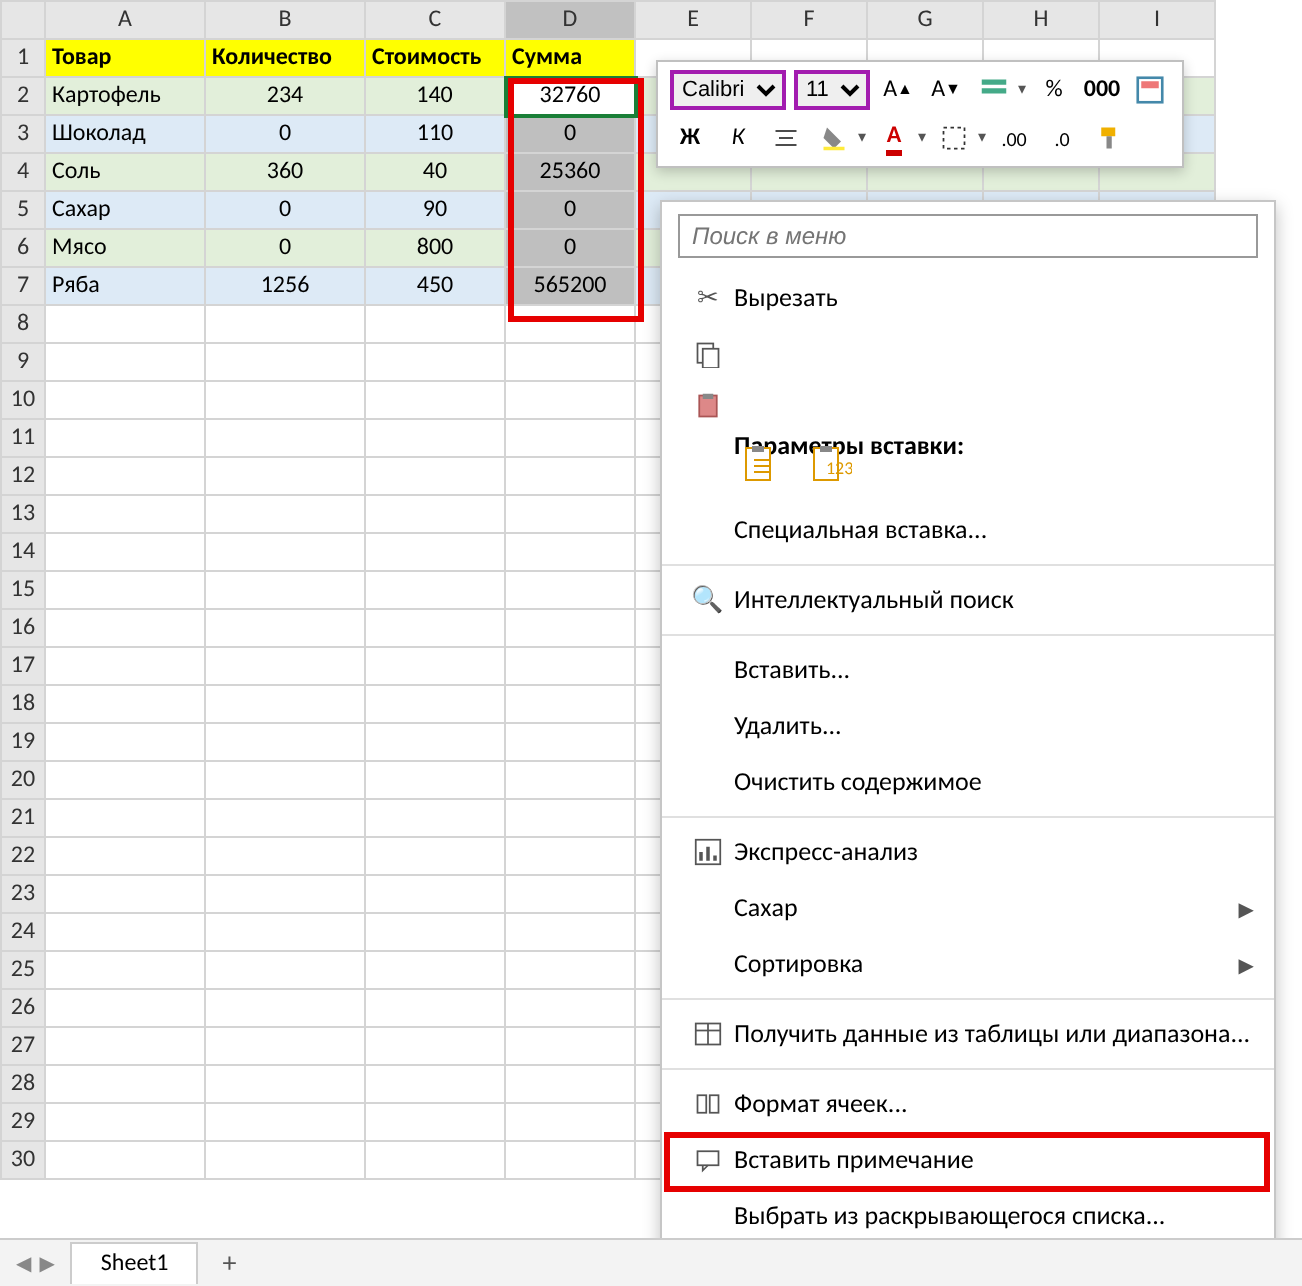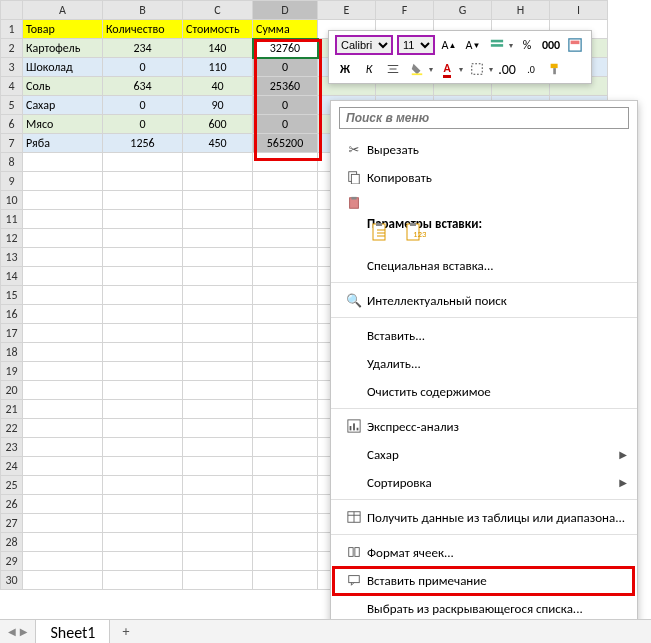--- a/index.html
+++ b/index.html
@@ -10,21 +10,21 @@
 .sheet td, .sheet th { border: 1px solid #d4d4d4; height: 19px; padding: 0 3px; font-size: 12px; vertical-align: middle; }
 .sheet th { background: #e6e6e6; font-weight: normal; text-align: center; color: #333; }
 .rowhead { width: 22px; text-align: center; background: #e6e6e6; color: #333; }
 
 .col-A { width: 80px; }
 .col-B { width: 80px; }
 .col-C { width: 70px; }
 .col-D { width: 65px; }
 .col-E, .col-F, .col-G, .col-H, .col-I { width: 58px; }
 
-.hdr-yellow { background: #ffff00 !important; font-weight: normal; }
+.hdr-yellow { background: #ffff00 !important; font-weight: bold; }
 .row-pale { background: #e2efda; }
 .row-blue { background: #ddeaf6; }
 
 .selected-col-hdr { background: #c1c1c1 !important; }
 .selected-cell { background: #bfbfbf; }
 
 .num { text-align: center; }
 
 
 .red-box-cells { position: absolute; border: 3px solid #e60000; pointer-events: none; }
@@ -33,36 +33,36 @@
 .mini-toolbar { position: absolute; background: #fff; border: 1px solid #c0c0c0; box-shadow: 0 2px 6px rgba(0,0,0,.2); padding: 4px 6px; display: flex; flex-direction: column; gap: 4px; }
 .mt-row { display: flex; align-items: center; gap: 4px; }
 .mt-sel { border: 2px solid #a21caf; font-size: 11px; height: 20px; }
 .mt-btn { width: 20px; height: 20px; display: inline-flex; align-items: center; justify-content: center; font-size: 12px; cursor: pointer; }
 .mt-btn svg { width: 14px; height: 14px; }
 .dd { font-size: 8px; color: #555; margin-left: -2px; }
 
 
 .ctx { position: absolute; background: #fff; border: 1px solid #c6c6c6; box-shadow: 0 3px 8px rgba(0,0,0,.25); width: 308px; font-size: 13px; }
 .ctx-search { margin: 6px 8px; }
-.ctx-search input { width: 100%; height: 22px; border: 1px solid #999; padding: 0 6px; font-size: 12px; font-style: italic; color: #737373; font-weight: bold; }
+.ctx-search input { width: 100%; height: 22px; border: 1px solid #999; padding: 0 6px; font-size: 12px; font-style: italic; color: #737373; }
 .ctx-item { display: flex; align-items: center; height: 28px; padding: 0 10px 0 10px; cursor: pointer; }
 .ctx-icon { width: 26px; display: inline-flex; justify-content: center; color: #555; }
 .ctx-label { flex: 1; }
 .ctx-arrow { color: #555; font-size: 10px; }
 .ctx-sep { height: 1px; background: #e0e0e0; margin: 3px 0; }
 .ctx-bold { font-weight: bold; margin-top: 40px; }
 .ctx-paste-icons { display: flex; gap: 6px; padding: 2px 0 6px 36px; }
 .paste-ic { width: 28px; height: 28px; border: 1px solid transparent; display: inline-flex; align-items: flex-end; justify-content: center; cursor: pointer; }
 
 .red-box-menu { position: absolute; border: 3px solid #e60000; pointer-events: none; }
 
 
 .tabs-bar { position: absolute; left: 0; bottom: 0; height: 24px; width: 100%; border-top: 1px solid #ccc; display: flex; align-items: center; background: #f3f3f3; }
 .tab-nav { display: flex; gap: 4px; padding: 0 8px; color: #888; font-size: 10px; }
-.tab { padding: 3px 14px; background: #fff; border: 1px solid #ccc; border-bottom: none; font-size: 16px; cursor: pointer; }
+.tab { padding: 3px 14px; background: #fff; border: 1px solid #ccc; border-bottom: none; font-size: 12px; cursor: pointer; }
 .tab-add { padding: 3px 12px; color: #555; font-size: 14px; cursor: pointer; }
 </style>
 </head>
 <body>
 
 <table class="sheet">
   <tbody>
       <tr>
     <th class="rowhead"></th>
     <th class="col-A">A</th>
@@ -107,21 +107,21 @@
     <td class="num selected-cell">0</td>
     <td></td>
         <td></td>
         <td></td>
         <td></td>
         <td></td>
   </tr>
   <tr class="row-pale">
     <th class="rowhead">4</th>
     <td>Соль</td>
-    <td class="num">634</td>
+    <td class="num">360</td>
     <td class="num">40</td>
     <td class="num selected-cell">25360</td>
     <td></td>
         <td></td>
         <td></td>
         <td></td>
         <td></td>
   </tr>
   <tr class="row-blue">
     <th class="rowhead">5</th>
@@ -132,21 +132,21 @@
     <td></td>
         <td></td>
         <td></td>
         <td></td>
         <td></td>
   </tr>
   <tr class="row-pale">
     <th class="rowhead">6</th>
     <td>Мясо</td>
     <td class="num">0</td>
-    <td class="num">600</td>
+    <td class="num">800</td>
     <td class="num selected-cell">0</td>
     <td></td>
         <td></td>
         <td></td>
         <td></td>
         <td></td>
   </tr>
   <tr class="row-blue">
     <th class="rowhead">7</th>
     <td>Ряба</td>
@@ -486,21 +486,21 @@
     <span class="mt-btn">
         <span style="color:#c00;border-bottom:3px solid #c00;font-weight:bold">A</span>
       </span>
       <span class="dd">▾</span>
     <span class="mt-btn">
         <svg viewBox="0 0 16 16">
           <rect x="2" y="2" width="12" height="12" fill="none" stroke="#333" stroke-dasharray="2"></rect>
         </svg>
       </span>
       <span class="dd">▾</span>
-    <span class="mt-btn" style="font-size:14px">.00</span>
+    <span class="mt-btn" style="font-size:10px">.00</span>
     <span class="mt-btn" style="font-size:10px">.0</span>
     <span class="mt-btn">
         <svg viewBox="0 0 16 16">
           <rect x="3" y="2" width="8" height="5" fill="#f0b000"></rect>
           <rect x="6" y="7" width="3" height="7" fill="#888"></rect>
         </svg>
       </span>
   </div>
 </div>
 
@@ -512,21 +512,20 @@
     <span class="ctx-icon">✂</span>
     <span class="ctx-label">Вырезать</span>
   </div>
   <div class="ctx-item">
     <span class="ctx-icon">
         <svg width="14" height="14" viewBox="0 0 16 16">
           <rect x="2" y="2" width="9" height="11" fill="none" stroke="#555"></rect>
           <rect x="5" y="5" width="9" height="11" fill="#fff" stroke="#555"></rect>
         </svg>
       </span>
-    <span class="ctx-label">Копировать</span>
   </div>
   <div class="ctx-item" style="height:24px">
     <span class="ctx-icon">
         <svg width="14" height="14" viewBox="0 0 16 16">
           <rect x="3" y="2" width="10" height="12" fill="#d88" stroke="#a55"></rect>
           <rect x="5" y="1" width="6" height="3" fill="#888"></rect>
         </svg>
       </span>
     <span class="ctx-label ctx-bold">Параметры вставки:</span>
   </div>

